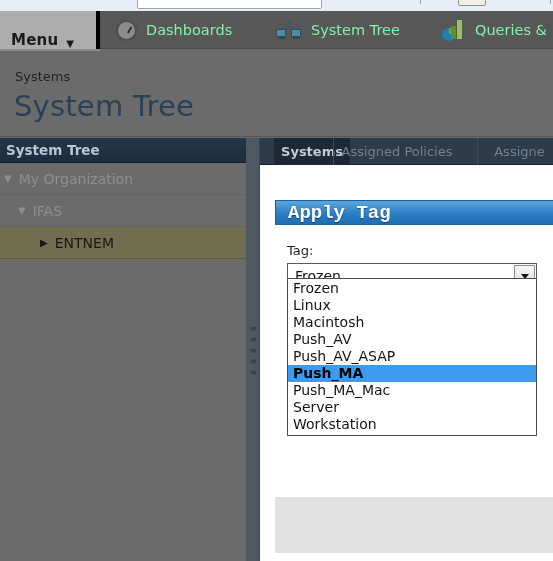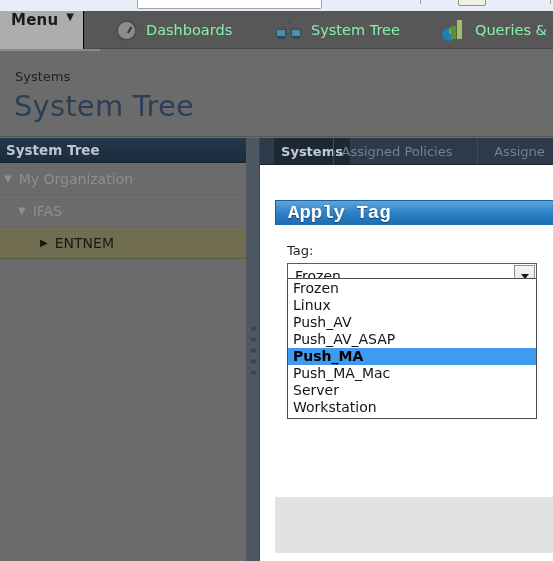--- a/index.html
+++ b/index.html
@@ -28,24 +28,24 @@
   }
   .chrome-tick { position: absolute; top: -2px; width: 1px; height: 6px; background: #9aa3b0; }
 
   
   .topnav {
     position: absolute; left: 0; top: 11px; width: 553px; height: 38px;
     background: #575757;
     border-bottom: 1px solid #4a4a4a;
   }
   .menu-btn {
-    position: absolute; left: 0; top: 0; width: 84px; height: 38px;
+    position: absolute; left: 0; top: 0; width: 100px; height: 38px;
     background: #adadad;
-    display: flex; align-items: flex-start; padding-left: 11px;
-    border-right: 1px solid #000000;
+    display: flex; align-items: flex-end; padding-left: 11px;
+    border-right: 4px solid #000000;
   }
   .menu-btn .lbl {
     font-size: 15px; font-weight: bold; color: #1b1b1b; letter-spacing: .2px;
   }
   .menu-btn .caret {
     margin-left: 8px; font-size: 10px; color: #1b1b1b;
   }
   .nav-item {
     position: absolute; top: 0; height: 38px;
     display: flex; align-items: center; gap: 9px;
@@ -363,20 +363,21 @@
           <div class="field-label">Tag:</div>
 
           <div class="select-box">
             <span class="val">Frozen</span>
             <span class="select-arrow"></span>
           </div>
 
           <div class="option-list">
             <div class="option">Frozen</div>
             <div class="option">Linux</div>
+            <div class="option">Macintosh</div>
             <div class="option">Push_AV</div>
             <div class="option">Push_AV_ASAP</div>
             <div class="option sel">Push_MA</div>
             <div class="option">Push_MA_Mac</div>
             <div class="option">Server</div>
             <div class="option">Workstation</div>
           </div>
 
         </div>
 

